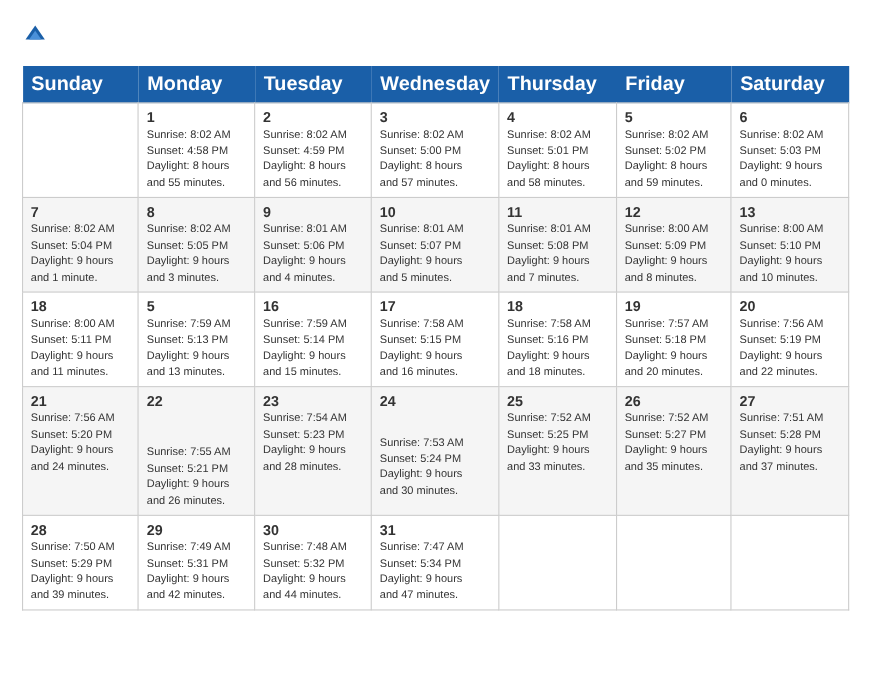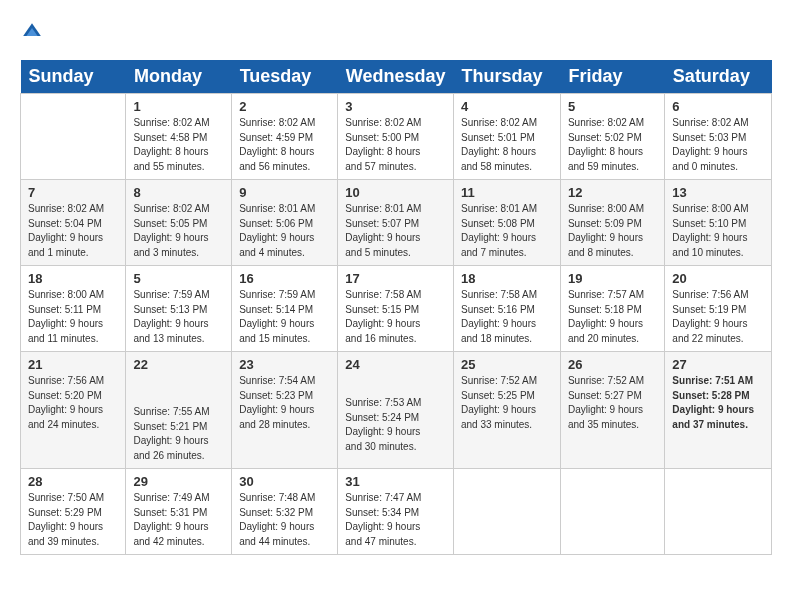--- a/index.html
+++ b/index.html
@@ -307,21 +307,21 @@
         </td>
         <td>
           <div class="day-number">26</div>
           <div class="day-info" style="white-space: pre-line;">Sunrise: 7:52 AM
 Sunset: 5:27 PM
 Daylight: 9 hours
 and 35 minutes.</div>
         </td>
         <td>
           <div class="day-number">27</div>
-          <div class="day-info" style="white-space: pre-line; font-weight: bold;">Sunrise: 7:51 AM
+          <div class="day-info" style="white-space: pre-line;">Sunrise: 7:51 AM
 Sunset: 5:28 PM
 Daylight: 9 hours
 and 37 minutes.</div>
         </td>
       </tr>
       <tr>
         <td>
           <div class="day-number">28</div>
           <div class="day-info" style="white-space: pre-line;">Sunrise: 7:50 AM
 Sunset: 5:29 PM

